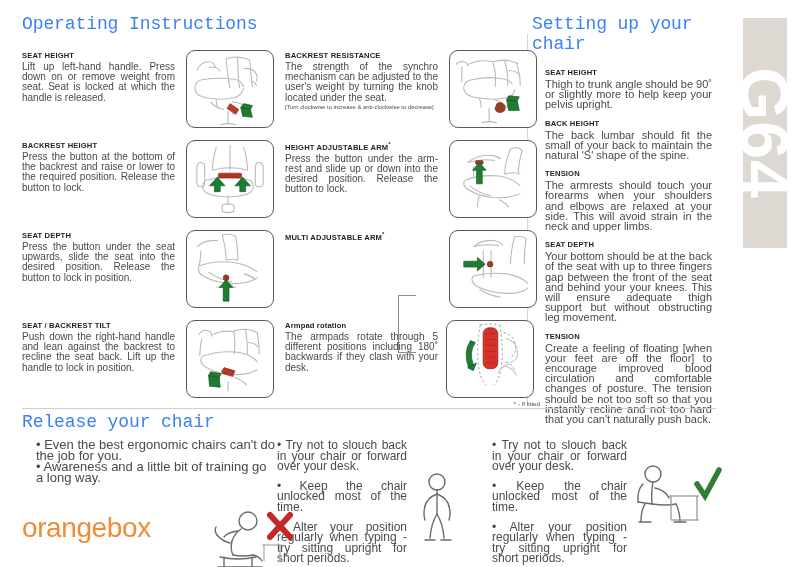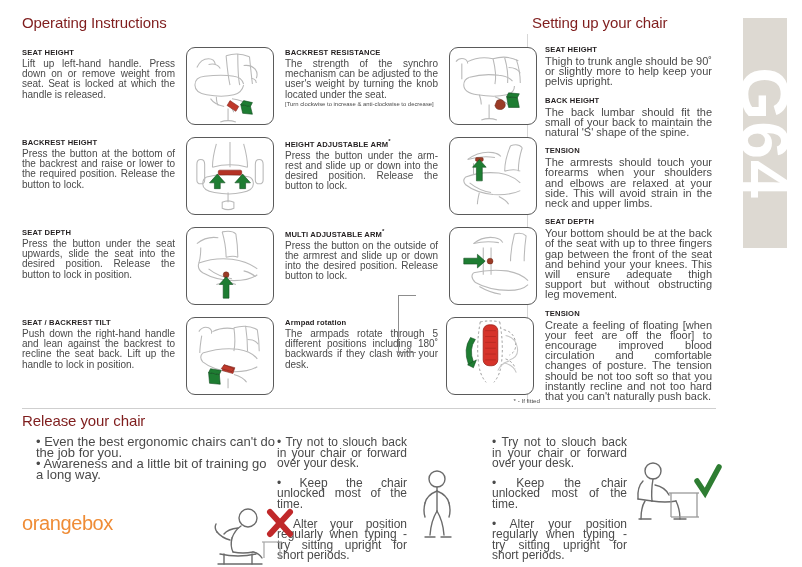--- a/index.html
+++ b/index.html
@@ -42,26 +42,26 @@
     font-size: 68px;
     font-weight: bold;
     letter-spacing: 1px;
     color: #ffffff;
     line-height: 1;
     font-family: "Liberation Sans", sans-serif;
   }
 
   
   h1.sect-title {
-    font-size: 15px;
+    font-size: 18px;
     font-weight: normal;
-    color: #7f1d1d;
+    color: #3b82f6;
     margin: 0;
     letter-spacing: -0.1px;
-    font-family: Liberation Sans, sans-serif;
+    font-family: Liberation Mono, monospace;
   }
 
   
   .main-left {
     position: absolute;
     left: 22px;
     top: 14px;
     width: 500px;
   }
   .main-right {
@@ -222,21 +222,21 @@
   }
 
   .figure-box { position: relative; width: 100%; height: 78px; }
   .figure-box svg { display:block; }
 
   
   .logo {
     position: absolute;
     left: 22px;
     top: 512px;
-    font-size: 20px;
+    font-size: 28px;
     color: #ef8c36;
     letter-spacing: -0.4px;
     font-family: "Liberation Sans", sans-serif;
   }
 </style>
 </head>
 <body>
 
 <div class="page">
 
@@ -413,21 +413,20 @@
               <circle cx="40" cy="48" r="3" fill="#9b3b26" stroke="#6e2a1a" stroke-width="0.5"></circle>
               <g fill="#1e7d32" stroke="#0f4a1d" stroke-width="0.6">
                 <path d="M37 72 l6 0 l0 -14 l4 0 l-7 -8 l-7 8 l4 0 z"></path>
               </g>
             </svg>
           </div>
         </div>
         <div class="cell-gap"></div>
         <div class="cell-text">
           <div class="item-title"><span>MULTI ADJUSTABLE ARM</span><sup>*</sup></div>
-          <div class="item-body">Press the button on the outside of the armrest and slide up or down into the desired position. Release button to lock.</div>
         </div>
         <div class="cell-gap"></div>
         <div class="cell-pic">
           <div class="panel">
             <svg viewBox="0 0 88 78">
               <g fill="none" stroke="#b9b9b9" stroke-width="1.1">
                 <path d="M24 16 q10 -8 22 -6 q6 1 8 5"></path>
                 <path d="M24 16 q12 -3 26 -1"></path>
                 <path d="M34 20 q0 18 0 28"></path>
                 <path d="M42 20 q0 18 0 28"></path>

